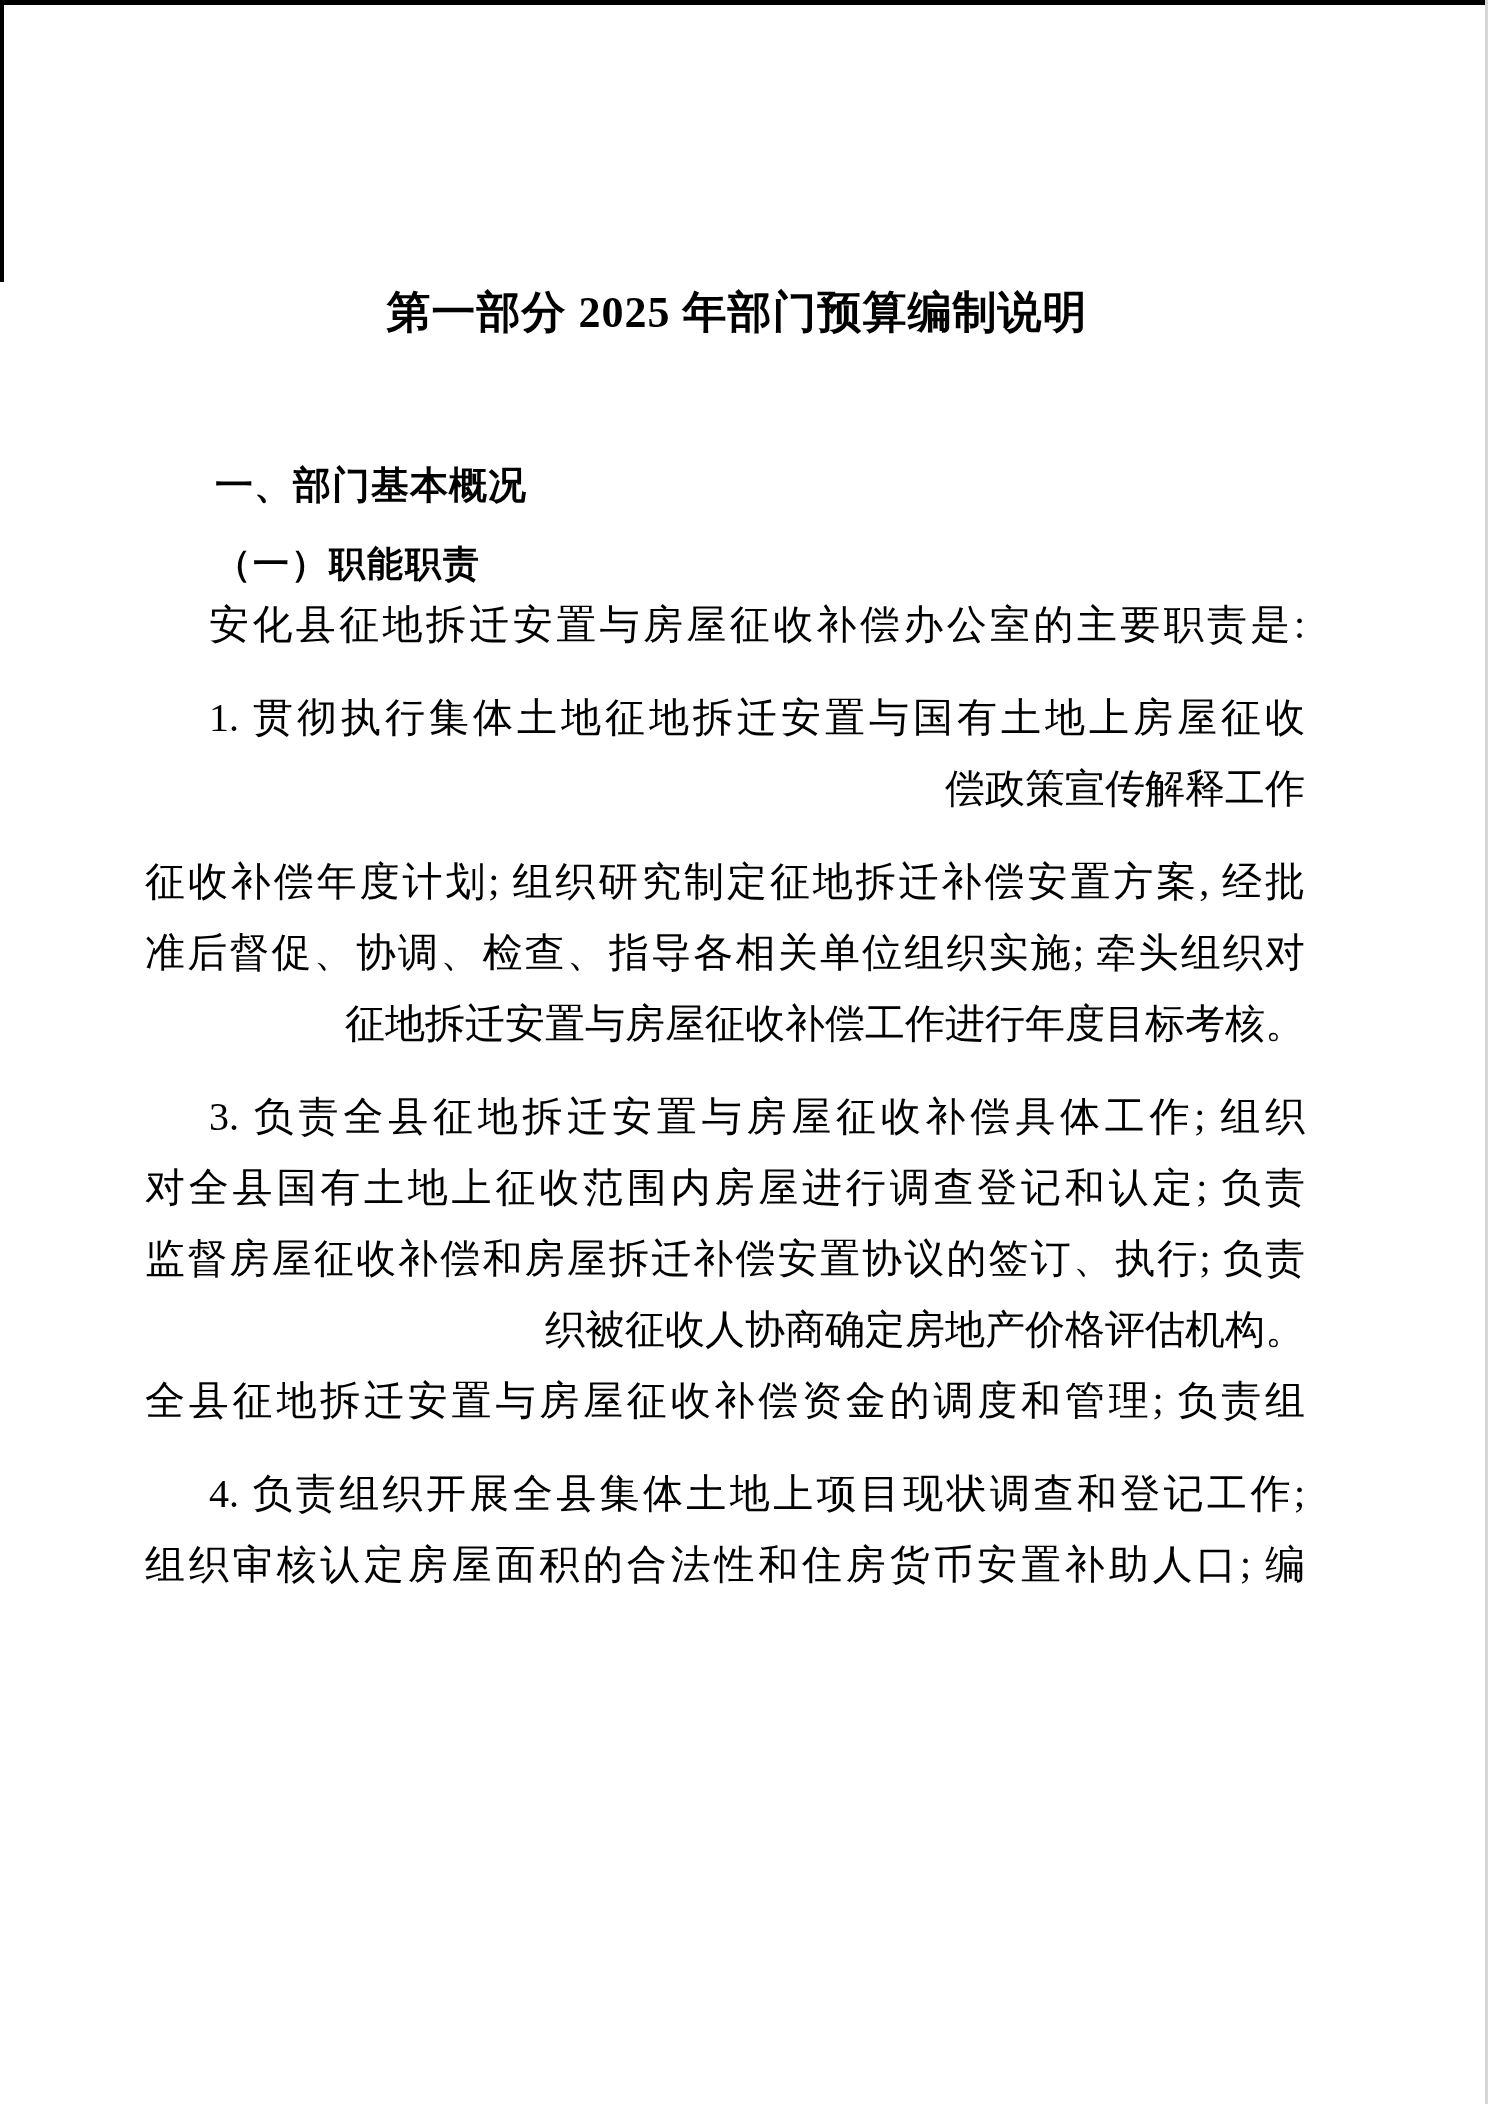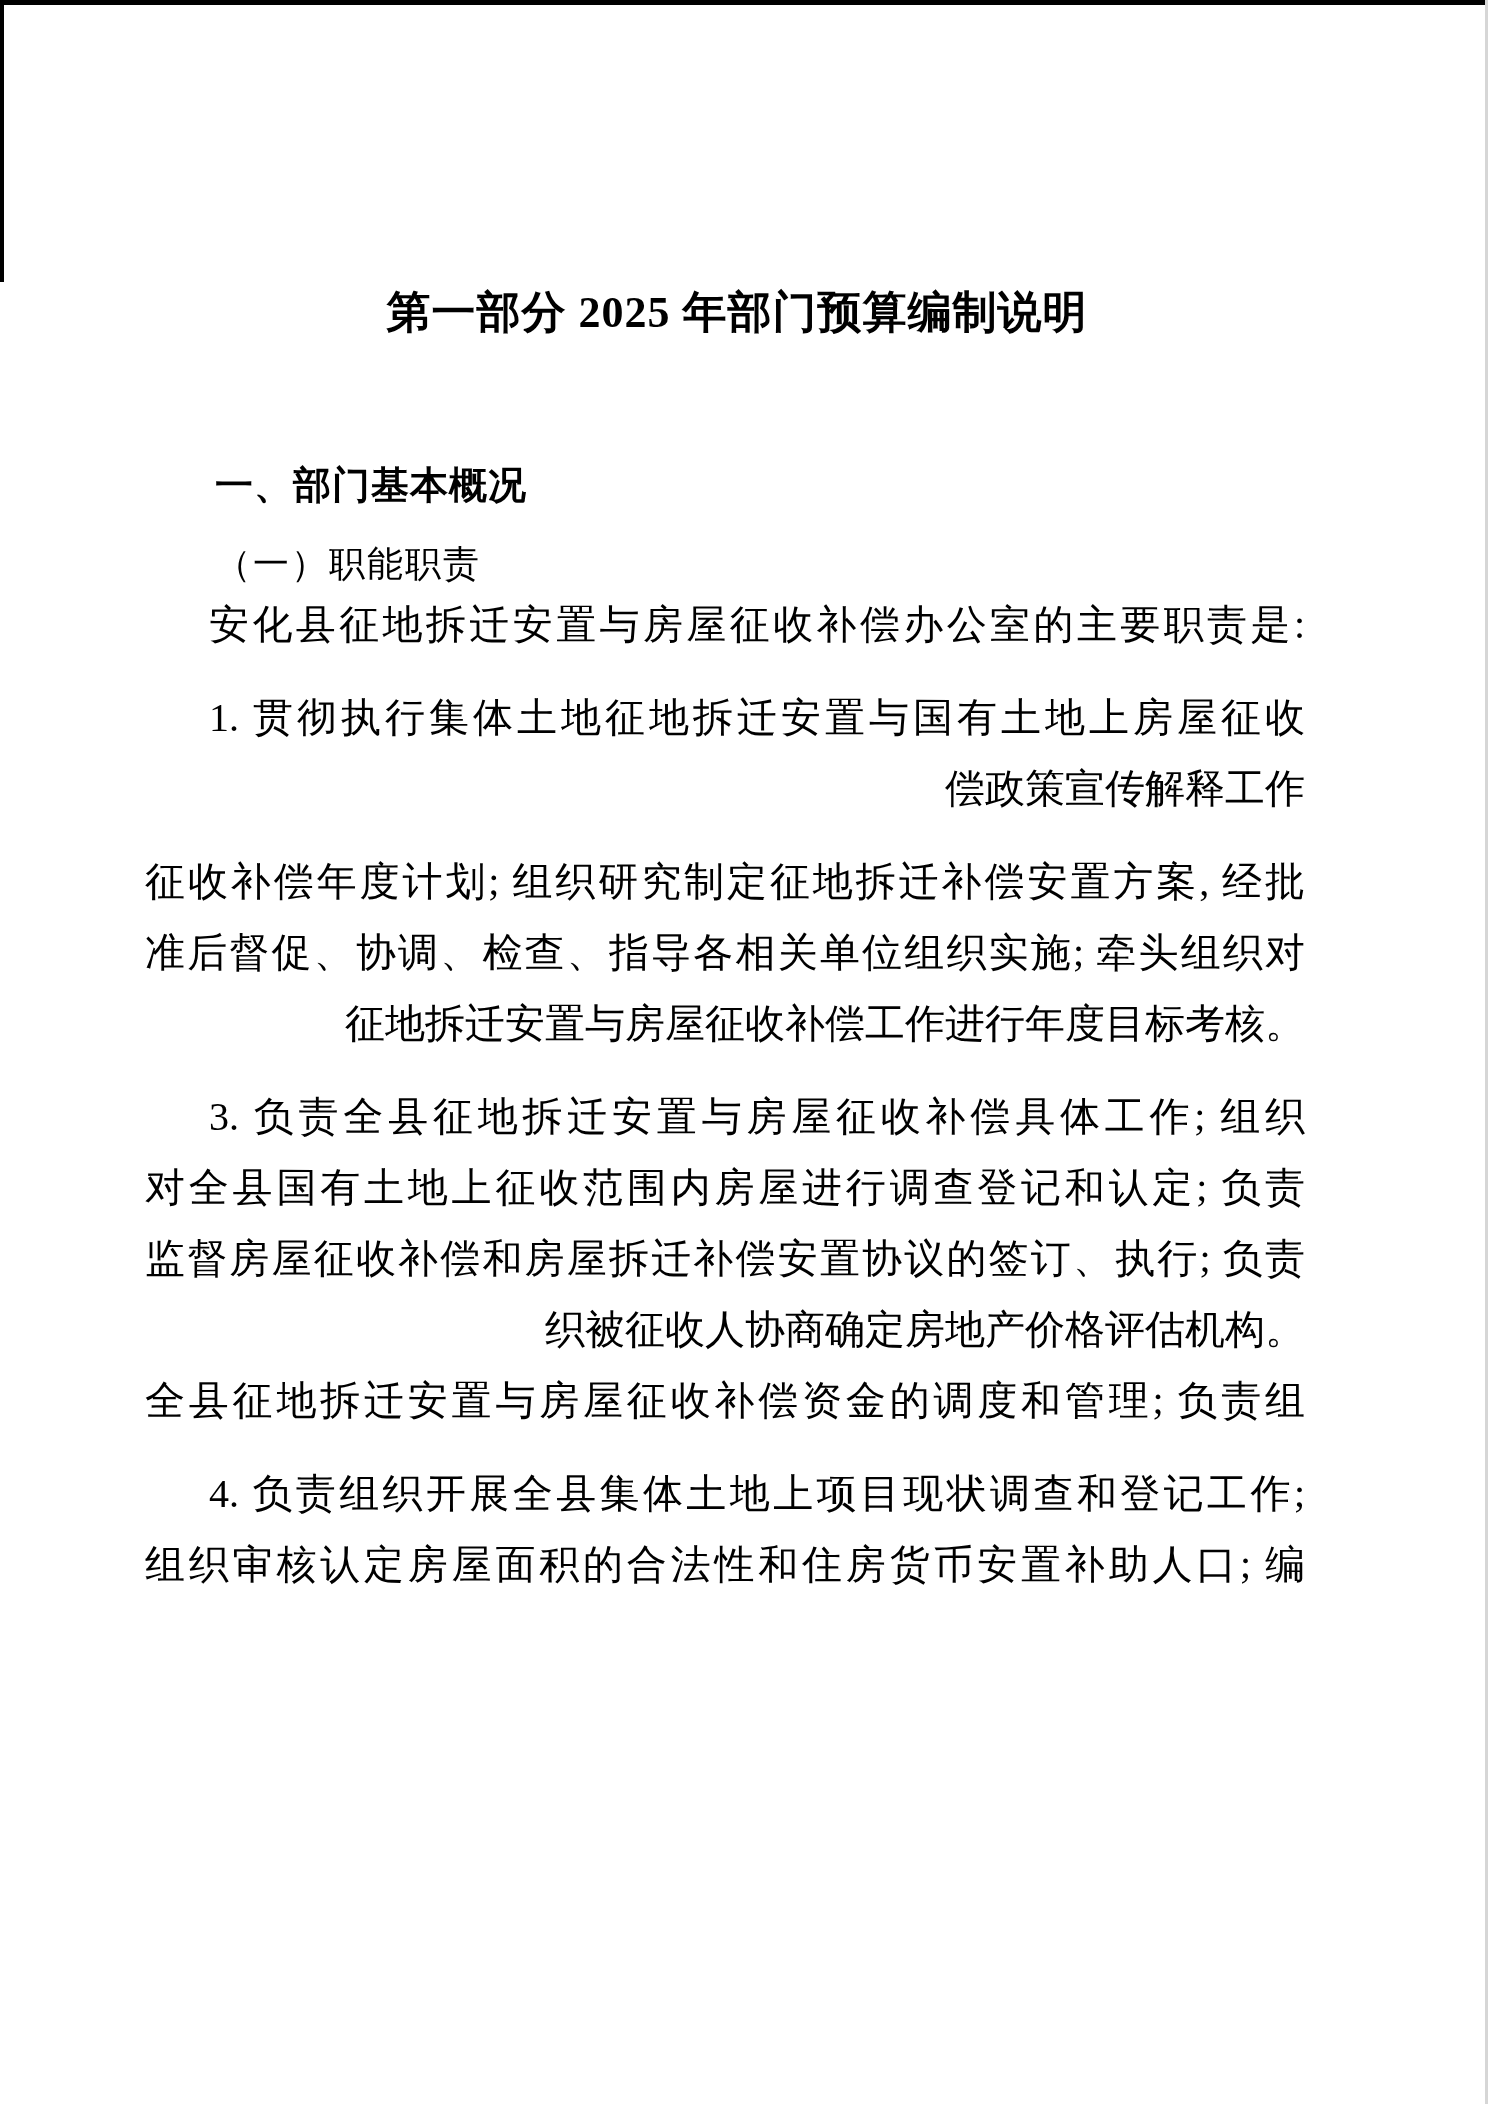--- a/index.html
+++ b/index.html
@@ -50,21 +50,21 @@
     margin: 121px 0 0 215px;
     font-family: "Liberation Sans", "DejaVu Sans", sans-serif;
     font-weight: bold;
     font-size: 38px;
     line-height: 46px;
     letter-spacing: 1px;
   }
   .subsection-heading {
     margin: 32px 0 0 215px;
     font-family: "Liberation Serif", "DejaVu Serif", serif;
-    font-weight: normal;
+    font-weight: bold;
     font-size: 36px;
     line-height: 48px;
     letter-spacing: 2px;
   }
   .doc-body {
     margin: 1px 0 0 145px;
     width: 1160px;
     font-size: 40px;
   }
   .para { margin: 0; }

